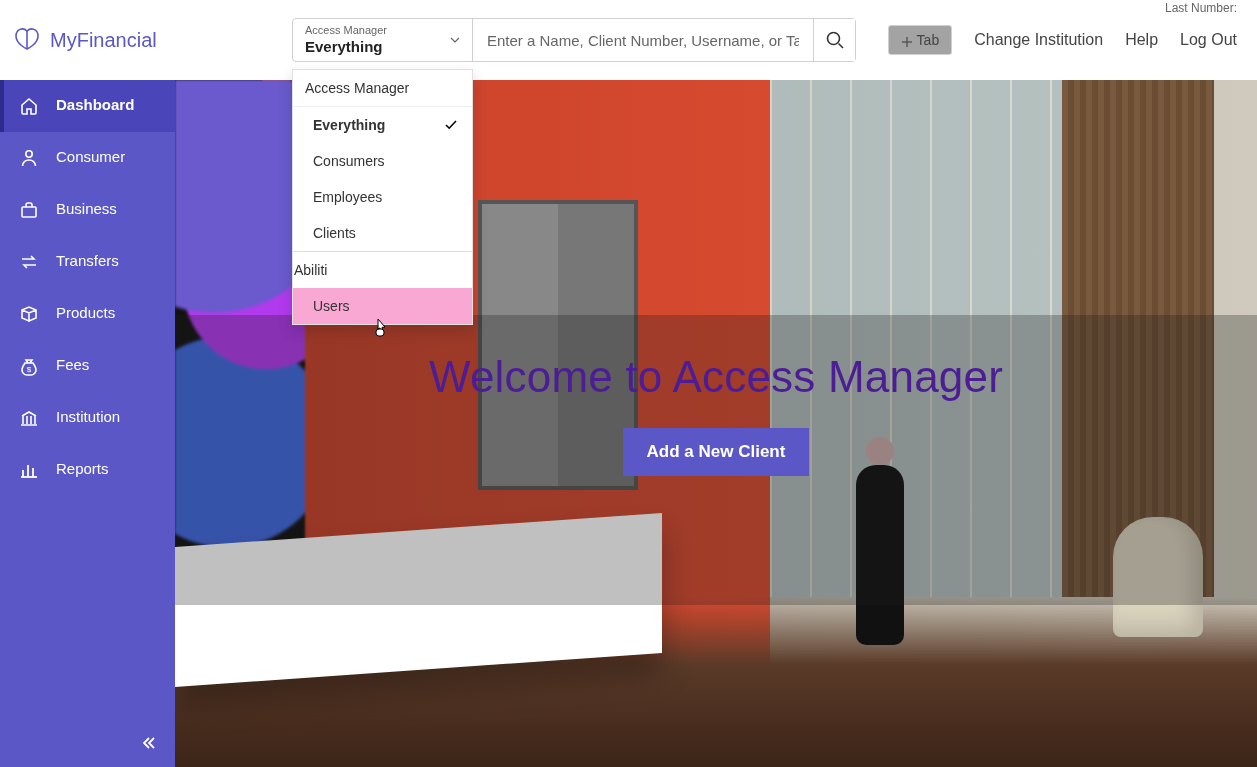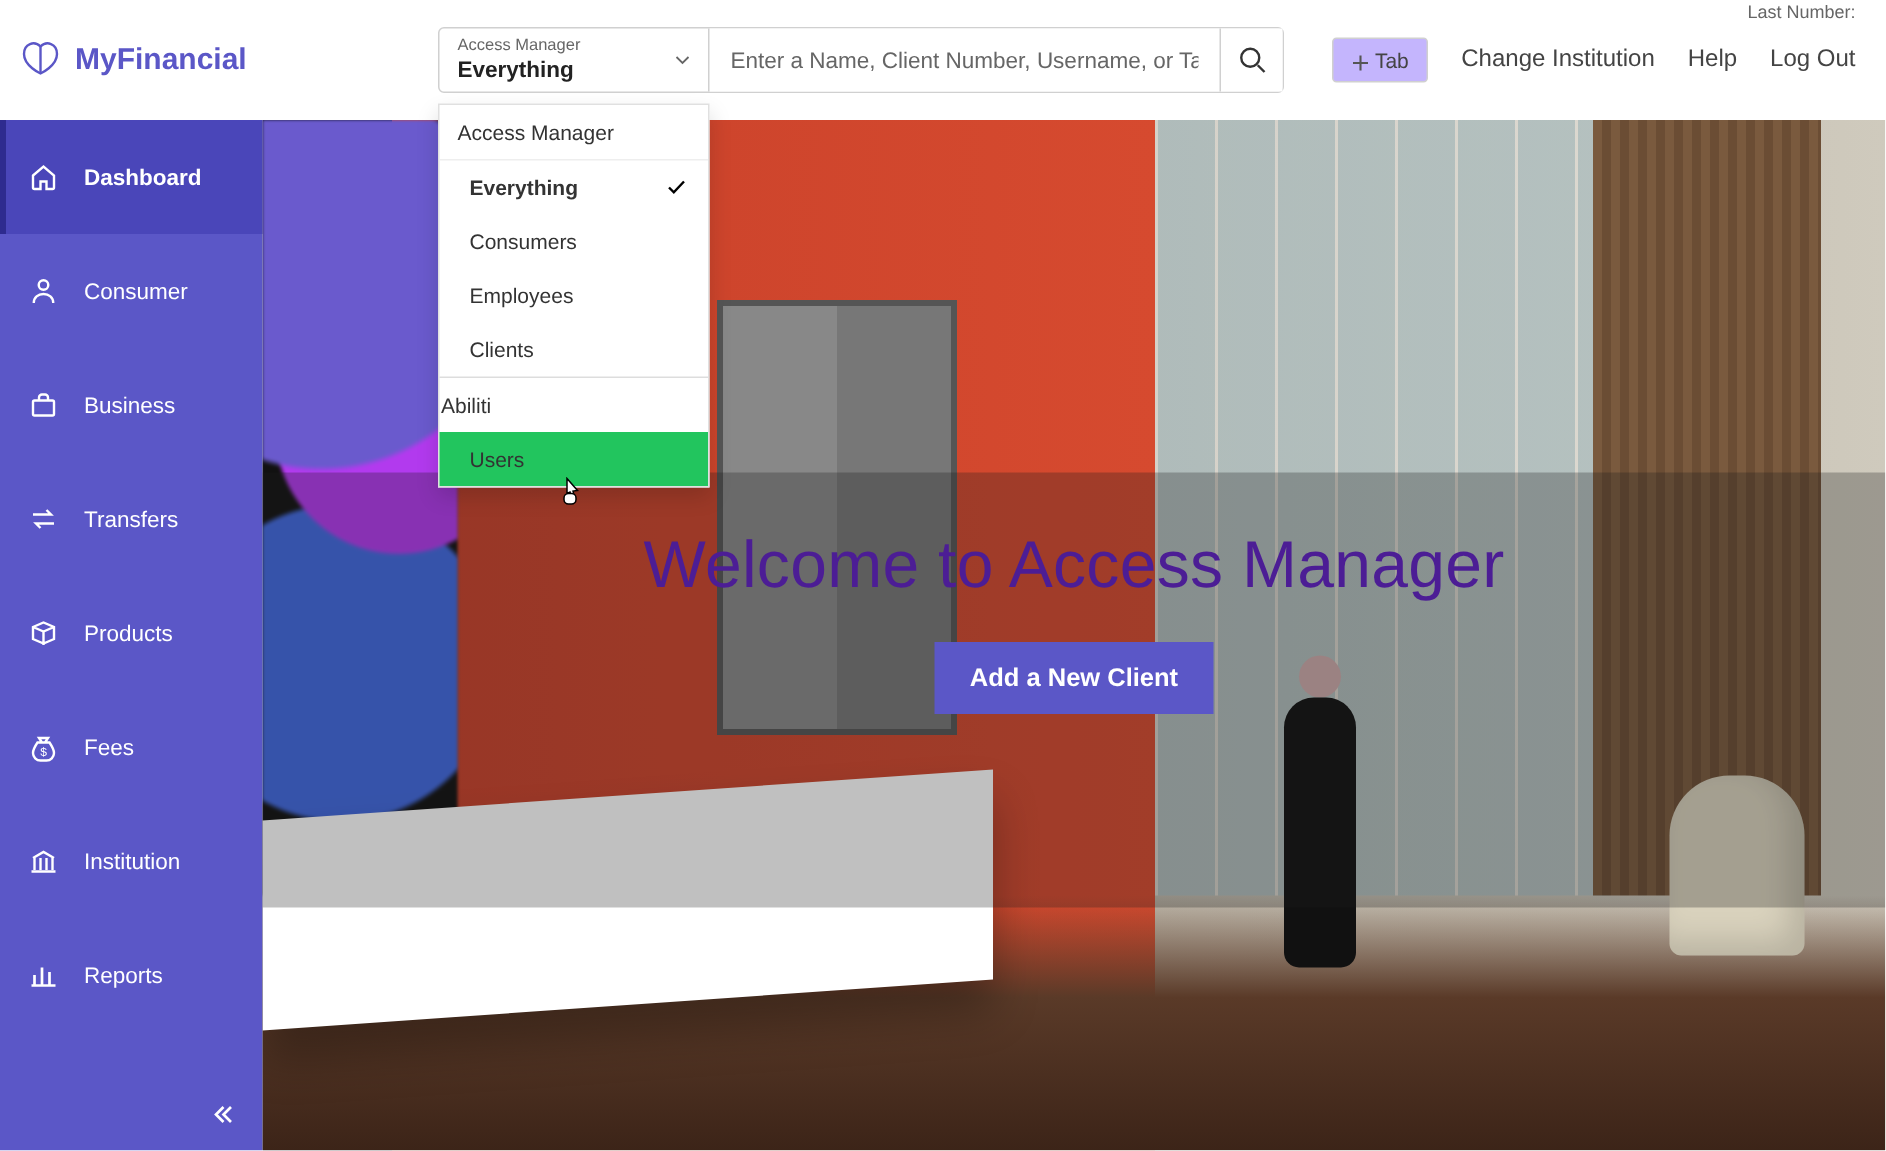--- a/index.html
+++ b/index.html
@@ -3,52 +3,52 @@
 <meta charset="utf-8">
 <style>
   * { box-sizing: border-box; margin: 0; padding: 0; }
   html, body { height: 100%; font-family: "Segoe UI", Arial, sans-serif; font-size: 14px; color: #323130; }
   body { display: flex; flex-direction: column; width: 1257px; height: 767px; overflow: hidden; }
 
   
   .topbar { height: 80px; display: flex; align-items: center; padding: 0 20px 0 12px; border-bottom: 0; position: relative; z-index: 30; background: #fff; }
   .logo-block { display: flex; align-items: center; gap: 8px; width: 280px; }
   .logo-mark { color: #5b57c7; }
-  .logo-text { color: #5b57c7; font-size: 20px; font-weight: 700; }
+  .logo-text { color: #5b57c7; font-size: 20px; font-weight: 400; }
 
   .search-wrap { display: flex; align-items: stretch; height: 44px; border: 1px solid #d0d0d0; border-radius: 4px; position: relative; }
   .scope-box { width: 180px; padding: 6px 12px; display: flex; flex-direction: column; justify-content: center; border-right: 1px solid #d0d0d0; cursor: pointer; position: relative; }
   .scope-label { font-size: 11px; color: #666; line-height: 1.2; }
   .scope-value { font-size: 15px; font-weight: 600; color: #222; line-height: 1.3; }
   .scope-chevron { position: absolute; right: 10px; top: 50%; transform: translateY(-50%); color: #666; }
   .search-input { border: none; outline: none; font-size: 15px; padding: 0 14px; width: 340px; color: #333; }
   .search-input::placeholder { color: #666; }
   .search-btn { width: 42px; border: none; border-left: 1px solid #d0d0d0; background: #fff; display: flex; align-items: center; justify-content: center; cursor: pointer; }
   .search-btn svg { color: #333; }
 
   .topbar-right { margin-left: auto; display: flex; align-items: center; gap: 22px; position: relative; }
   .last-login { position: absolute; top: -24px; right: 0; font-size: 12px; color: #666; white-space: nowrap; }
-  .tab-btn { border: 1px solid #d0d0d0; background: #c4b5fd; border-radius: 3px; padding: 6px 12px; font-size: 14px; color: #444; cursor: pointer; display: flex; align-items: flex-end; gap: 4px; }
+  .tab-btn { border: 1px solid #d0d0d0; background: #a3a3a3; border-radius: 3px; padding: 6px 12px; font-size: 14px; color: #444; cursor: pointer; display: flex; align-items: flex-end; gap: 4px; }
   .top-link { color: #444; font-size: 16px; cursor: pointer; }
 
   
   .dropdown { position: absolute; top: 50px; left: -1px; width: 181px; background: #fff; border: 1px solid #e0e0e0; box-shadow: 0 6px 14px rgba(0,0,0,0.15); z-index: 50; }
   .dd-header { padding: 10px 12px; font-size: 14px; color: #333; border-bottom: 1px solid #eee;}
   .dd-item { padding: 10px 14px 10px 20px; font-size: 14px; color: #333; cursor: pointer; display: flex; align-items: center; justify-content: space-between; }
   .dd-item.selected { font-weight: 700; }
-  .dd-item.hover { background: #22c55e; }
+  .dd-item.hover { background: #f9a8d4; }
   .dd-sectionheader { padding: 10px 1px; font-size: 14px; color: #333; border-top: 1px solid #ddd;}
   .cursor-icon { position: absolute; left: 80px; top: 248px; pointer-events: none; }
 
   
   .body { flex: 1; display: flex; min-height: 0; }
 
   
   .sidebar { width: 175px; background: #5b57c7; color: #fff; display: flex; flex-direction: column; position: relative; }
-  .nav-item { display: flex; align-items: center; gap: 16px; padding: 28px 18px; font-size: 15px; cursor: pointer; color: #fff; }
+  .nav-item { display: flex; align-items: flex-start; gap: 16px; padding: 16px 18px; font-size: 15px; cursor: pointer; color: #fff; }
   .nav-item.active { background: #4a46b9; border-left: 4px solid #2e2b8f; padding-left: 14px; font-weight: 600; }
   .nav-item .icon { width: 22px; display: flex; justify-content: center; }
   .collapse-btn { position: absolute; bottom: 16px; right: 18px; color: #fff; cursor: pointer; font-size: 16px; }
 
   
   .main { flex: 1; position: relative; overflow: hidden; }
   .hero-bg { position: absolute; inset: 0; }
   .hero-overlay { position: absolute; left:0; right:0; top: 235px; height: 290px; background: rgba(30,30,30,0.28); }
   .hero-content { position: absolute; left:0; right:0; top: 260px; display: flex; flex-direction: column; align-items: center; gap: 26px; }
   .hero-title { color: #4c1d95; font-size: 44px; font-weight: 400; letter-spacing: 0.2px; margin-top: 12px; }

